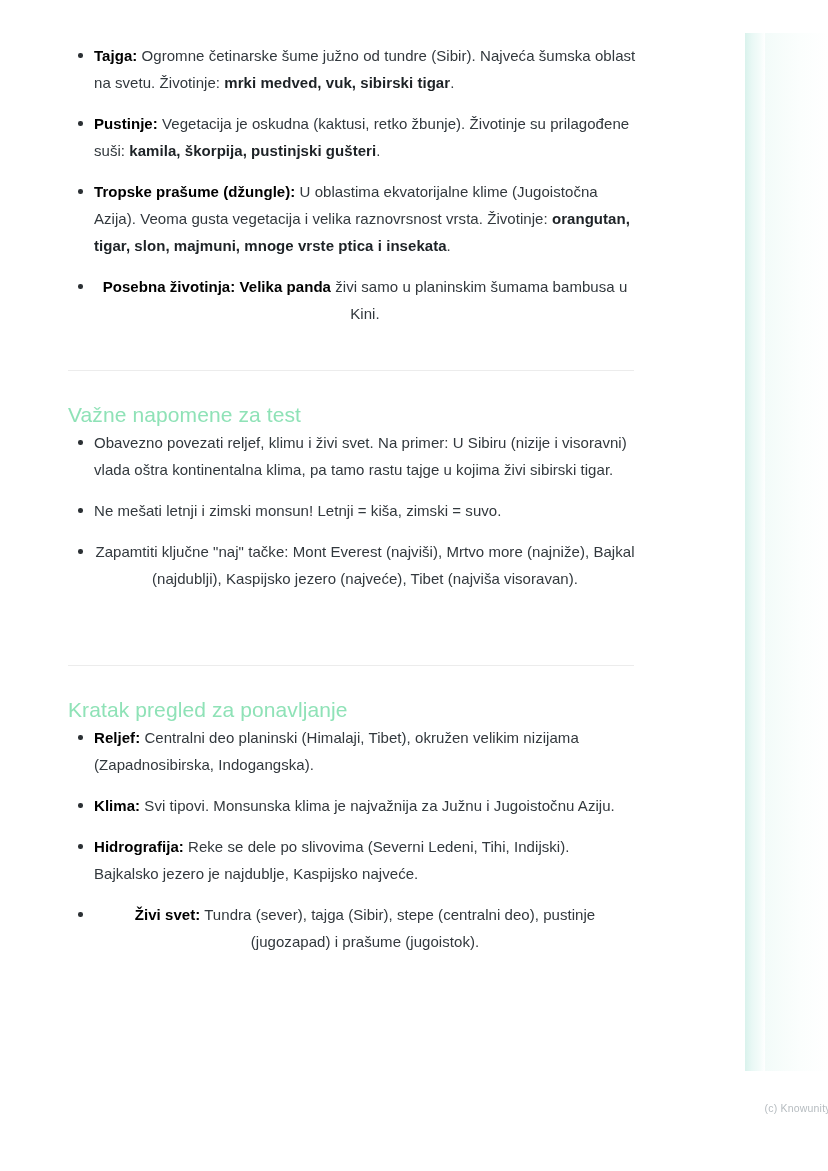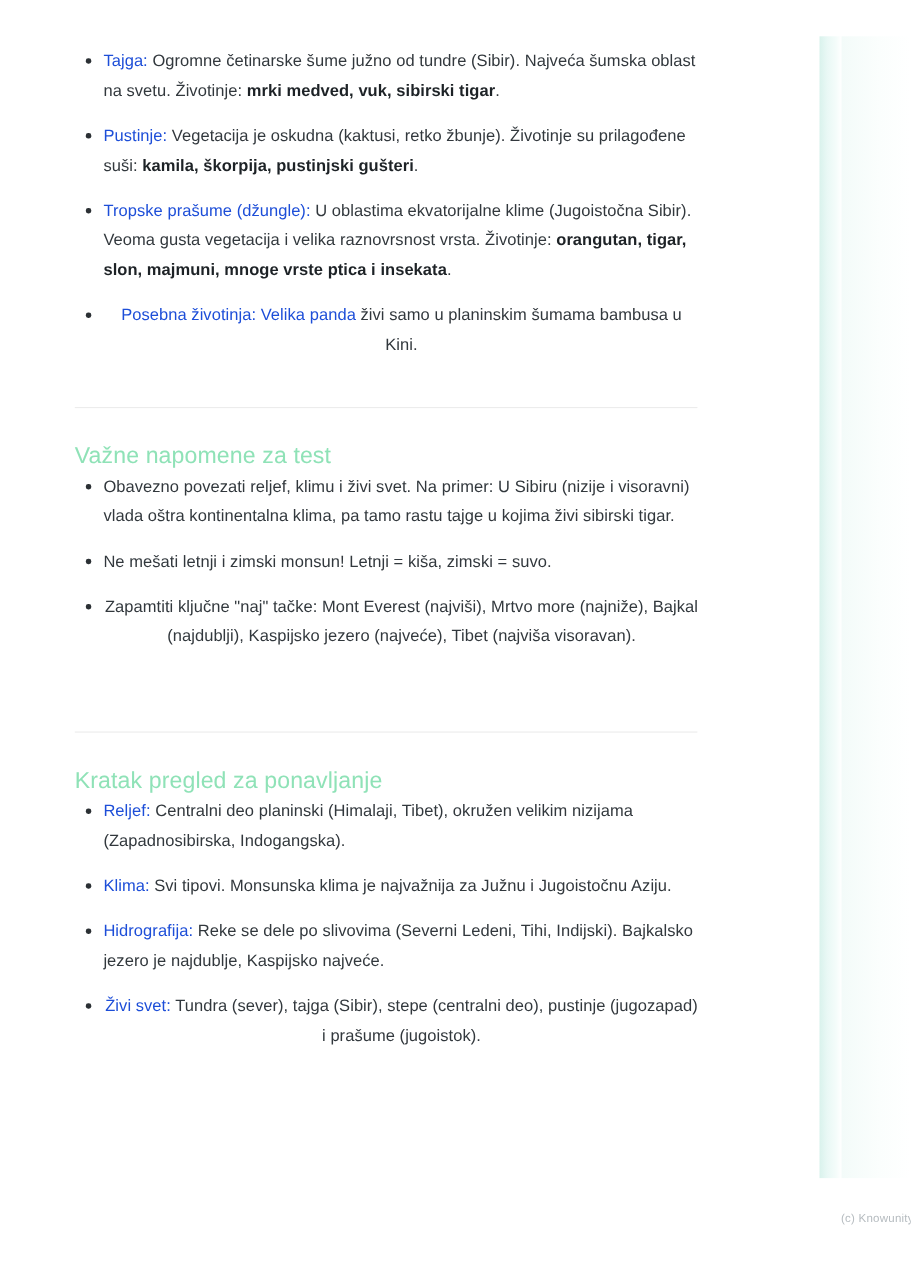--- a/index.html
+++ b/index.html
@@ -74,22 +74,22 @@
     content: "";
     position: absolute;
     left: 10px;
     top: 11px;
     width: 4.5px;
     height: 4.5px;
     border-radius: 50%;
     background: #2b3034;
   }
   .lbl {
-    font-weight: normal;
-    color: #1d4ed8;
+    font-weight: bold;
+    color: #000000;
   }
   .strong {
     font-weight: bold;
     color: #1d2226;
     margin-top: 29px;
   }
 
   
   h2.sec-title {
     margin: 0;
@@ -138,21 +138,21 @@
 
   <div class="edge-band"></div>
   <div class="edge-band-2"></div>
 
   <div class="content">
 
     <div class="block-1">
       <ul class="blist">
           <li><span class="lbl">Tajga:</span><span> Ogromne četinarske šume južno od tundre (Sibir). Najveća šumska oblast na svetu. Životinje: </span><span class="strong">mrki medved, vuk, sibirski tigar</span><span>.</span></li>
           <li><span class="lbl">Pustinje:</span><span> Vegetacija je oskudna (kaktusi, retko žbunje). Životinje su prilagođene suši: </span><span class="strong">kamila, škorpija, pustinjski gušteri</span><span>.</span></li>
-          <li><span class="lbl">Tropske prašume (džungle):</span><span> U oblastima ekvatorijalne klime (Jugoistočna Sibir). Veoma gusta vegetacija i velika raznovrsnost vrsta. Životinje: </span><span class="strong">orangutan, tigar, slon, majmuni, mnoge vrste ptica i insekata</span><span>.</span></li>
+          <li><span class="lbl">Tropske prašume (džungle):</span><span> U oblastima ekvatorijalne klime (Jugoistočna Azija). Veoma gusta vegetacija i velika raznovrsnost vrsta. Životinje: </span><span class="strong">orangutan, tigar, slon, majmuni, mnoge vrste ptica i insekata</span><span>.</span></li>
           <li><span class="lbl">Posebna životinja: Velika panda</span><span> živi samo u planinskim šumama bambusa u Kini.</span></li>
         </ul>
     </div>
 
     <hr class="divider rule-1">
 
     <div class="block-2">
       <h2 class="sec-title">Važne napomene za test</h2>
       <ul class="blist list-2">
           <li><span>Obavezno povezati reljef, klimu i živi svet. Na primer: U Sibiru (nizije i visoravni) vlada oštra kontinentalna klima, pa tamo rastu tajge u kojima živi sibirski tigar.</span></li>

